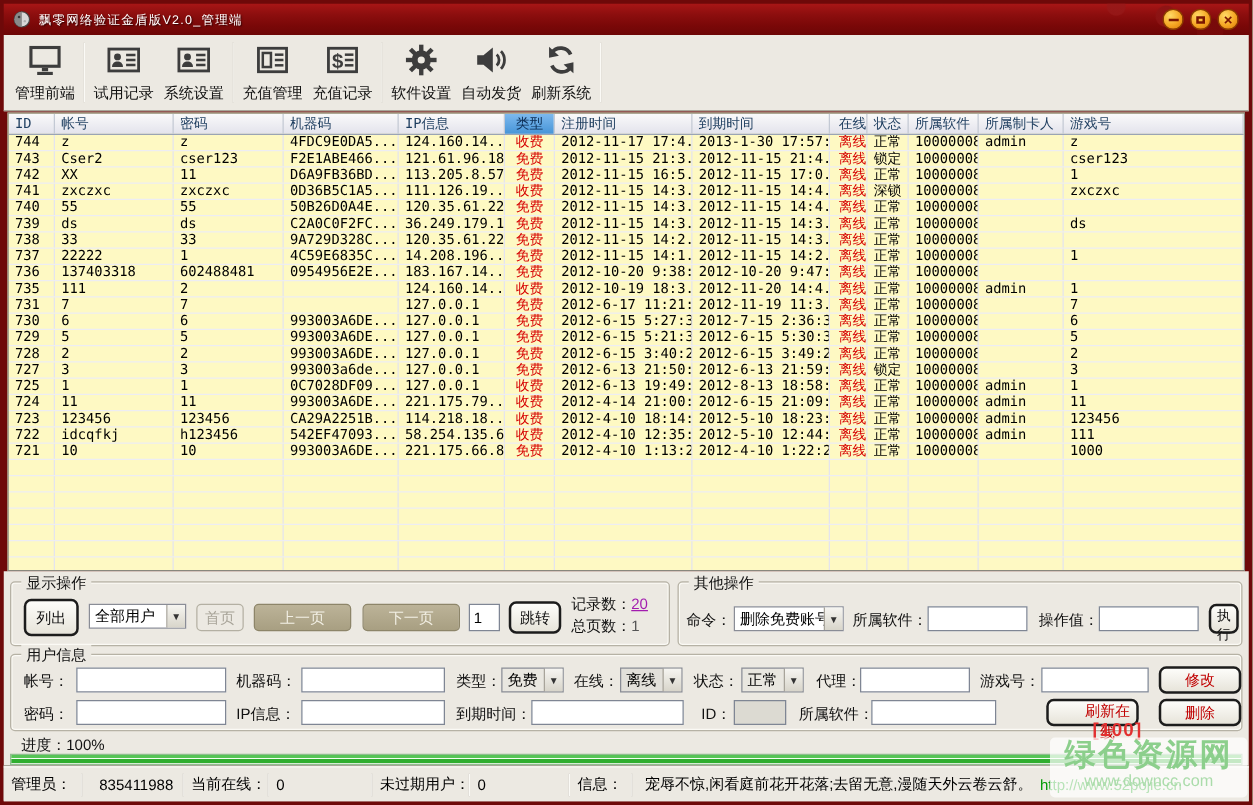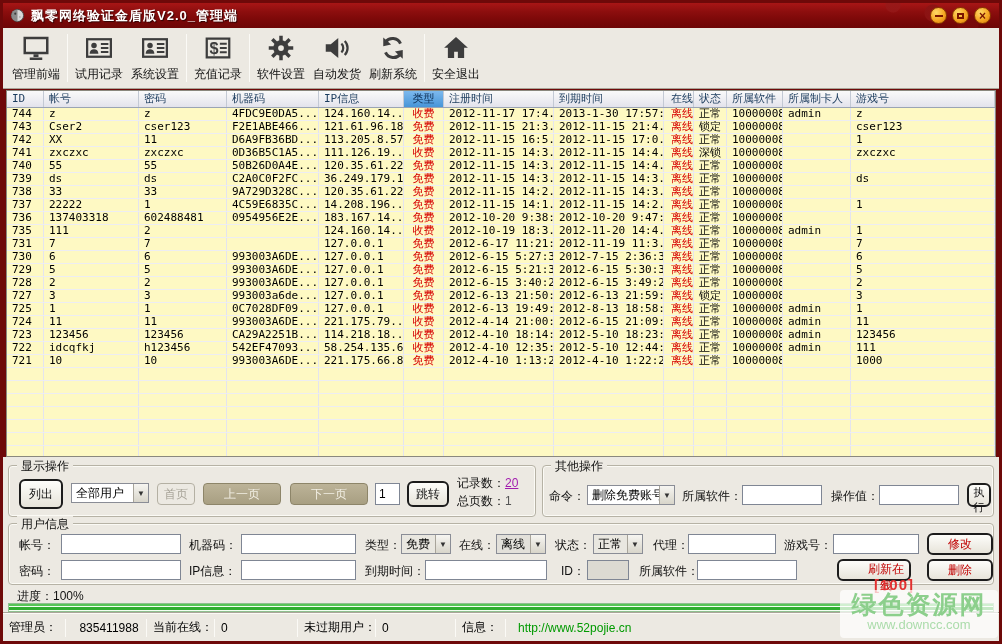--- a/index.html
+++ b/index.html
@@ -9,21 +9,21 @@
 
   
   .titlebar { position:absolute; left:3px; top:3px; width:996px; height:25px;
     background:
       radial-gradient(circle at 930px 10px, rgba(140,20,20,.9) 0 8px, transparent 9px),
       radial-gradient(circle at 965px 22px, rgba(120,10,10,.9) 0 10px, transparent 11px),
       radial-gradient(circle at 890px 2px, rgba(150,25,25,.8) 0 7px, transparent 8px),
       linear-gradient(180deg,#a81616 0%, #8c0e0e 35%, #7a0808 70%, #6d0606 100%);
     display:flex; align-items:center; }
   .app-icon { width:15px; height:15px; margin:0 6px 0 7px; }
-  .title-text { color:#fff; font-size:13px; font-weight:bold; letter-spacing:1px; text-shadow:1px 1px 1px rgba(0,0,0,.6); }
+  .title-text { color:#fff; font-size:10px; font-weight:normal; letter-spacing:1px; text-shadow:1px 1px 1px rgba(0,0,0,.6); }
   .winbtns { position:absolute; right:8px; top:4px; display:flex; gap:5px; }
   .wb { width:17px; height:17px; border-radius:50%; border:1px solid #8a3c00;
     background:radial-gradient(circle at 35% 30%, #ffd966 0%, #f5a623 55%, #d97708 100%);
     display:flex; align-items:center; justify-content:center; cursor:pointer; }
   .wb-bar { width:8px; height:2px; background:#7a1500; }
   .wb-box { width:7px; height:6px; border:2px solid #7a1500; }
   .wb-x { color:#7a1500; font-size:12px; font-weight:bold; line-height:10px; }
 
   
   .toolbar { position:absolute; left:3px; top:28px; width:996px; height:61px; background:#ece9e2;
@@ -148,20 +148,30 @@
           <rect x="13.5" y="8" width="6" height="1.6" fill="#3d3d3d"></rect>
           <rect x="13.5" y="11.2" width="6" height="1.6" fill="#3d3d3d"></rect>
           <rect x="13.5" y="14.4" width="6" height="1.6" fill="#3d3d3d"></rect>
         </svg>
       <span class="tblabel">系统设置</span>
     </div>
     <div class="tbsep"></div>
     <div class="tbitem">
       <svg viewBox="0 0 24 24">
           <rect x="3" y="4.5" width="18" height="15" fill="none" stroke="#3d3d3d" stroke-width="1.8"></rect>
+          <rect x="5.8" y="7.5" width="5.2" height="9" fill="none" stroke="#3d3d3d" stroke-width="1.6"></rect>
+          <rect x="13.5" y="7.8" width="5.5" height="1.6" fill="#3d3d3d"></rect>
+          <rect x="13.5" y="11.2" width="5.5" height="1.6" fill="#3d3d3d"></rect>
+          <rect x="13.5" y="14.6" width="5.5" height="1.6" fill="#3d3d3d"></rect>
+        </svg>
+      <span class="tblabel">充值管理</span>
+    </div>
+    <div class="tbitem">
+      <svg viewBox="0 0 24 24">
+          <rect x="3" y="4.5" width="18" height="15" fill="none" stroke="#3d3d3d" stroke-width="1.8"></rect>
           <text x="5.2" y="16.8" font-size="13" font-weight="bold" fill="#3d3d3d">$</text>
           <rect x="13.5" y="7.8" width="5.5" height="1.6" fill="#3d3d3d"></rect>
           <rect x="13.5" y="11.2" width="5.5" height="1.6" fill="#3d3d3d"></rect>
           <rect x="13.5" y="14.6" width="5.5" height="1.6" fill="#3d3d3d"></rect>
         </svg>
       <span class="tblabel">充值记录</span>
     </div>
     <div class="tbsep"></div>
     <div class="tbitem">
       <svg viewBox="0 0 24 24">
@@ -191,26 +201,20 @@
     <div class="tbitem">
       <svg viewBox="0 0 24 24">
           <path d="M18 8.5A7 7 0 0 0 6 7.2" fill="none" stroke="#3d3d3d" stroke-width="2.4"></path>
           <polygon points="4.2,3.5 4.2,10.5 10.5,9.2" fill="#3d3d3d"></polygon>
           <path d="M6 15.5A7 7 0 0 0 18 16.8" fill="none" stroke="#3d3d3d" stroke-width="2.4"></path>
           <polygon points="19.8,20.5 19.8,13.5 13.5,14.8" fill="#3d3d3d"></polygon>
         </svg>
       <span class="tblabel">刷新系统</span>
     </div>
     <div class="tbsep"></div>
-    <div class="tbitem">
-      <svg viewBox="0 0 24 24">
-          <path d="M12 3.2L2.5 11.8h3V20h5v-5h3v5h5v-8.2h3z" fill="#3d3d3d"></path>
-        </svg>
-      <span class="tblabel">安全退出</span>
-    </div>
   </div>
 
   <div class="grid">
     <div class="thead">
       <div class="th c0">ID</div>
       <div class="th c1">帐号</div>
       <div class="th c2">密码</div>
       <div class="th c3">机器码</div>
       <div class="th c4">IP信息</div>
       <div class="th c5 hl">类型</div>
@@ -717,20 +721,21 @@
       <div class="ssep"></div>
       <div class="seg" style="width:82px;">0</div>
       <div class="ssep"></div>
       <div class="seg" style="width:77px;">未过期用户：</div>
       <div class="ssep"></div>
       <div class="seg" style="width:79px;">0</div>
       <div class="ssep"></div>
       <div class="seg" style="width:49px;">信息：</div>
       <div class="ssep"></div>
       <div class="seg" style="flex:1;">
+        <span style="margin-left:4px;">宠辱不惊,闲看庭前花开花落;去留无意,漫随天外云卷云舒。</span>
         <span class="green" style="margin-left:6px; cursor:pointer;">http://www.52pojie.cn</span>
       </div>
     </div>
   </div>
 
   <div class="badge100">[100]</div>
   <div class="watermark">
     <div class="wm1">绿色资源网</div>
     <div class="wm2">www.downcc.com</div>
   </div>

